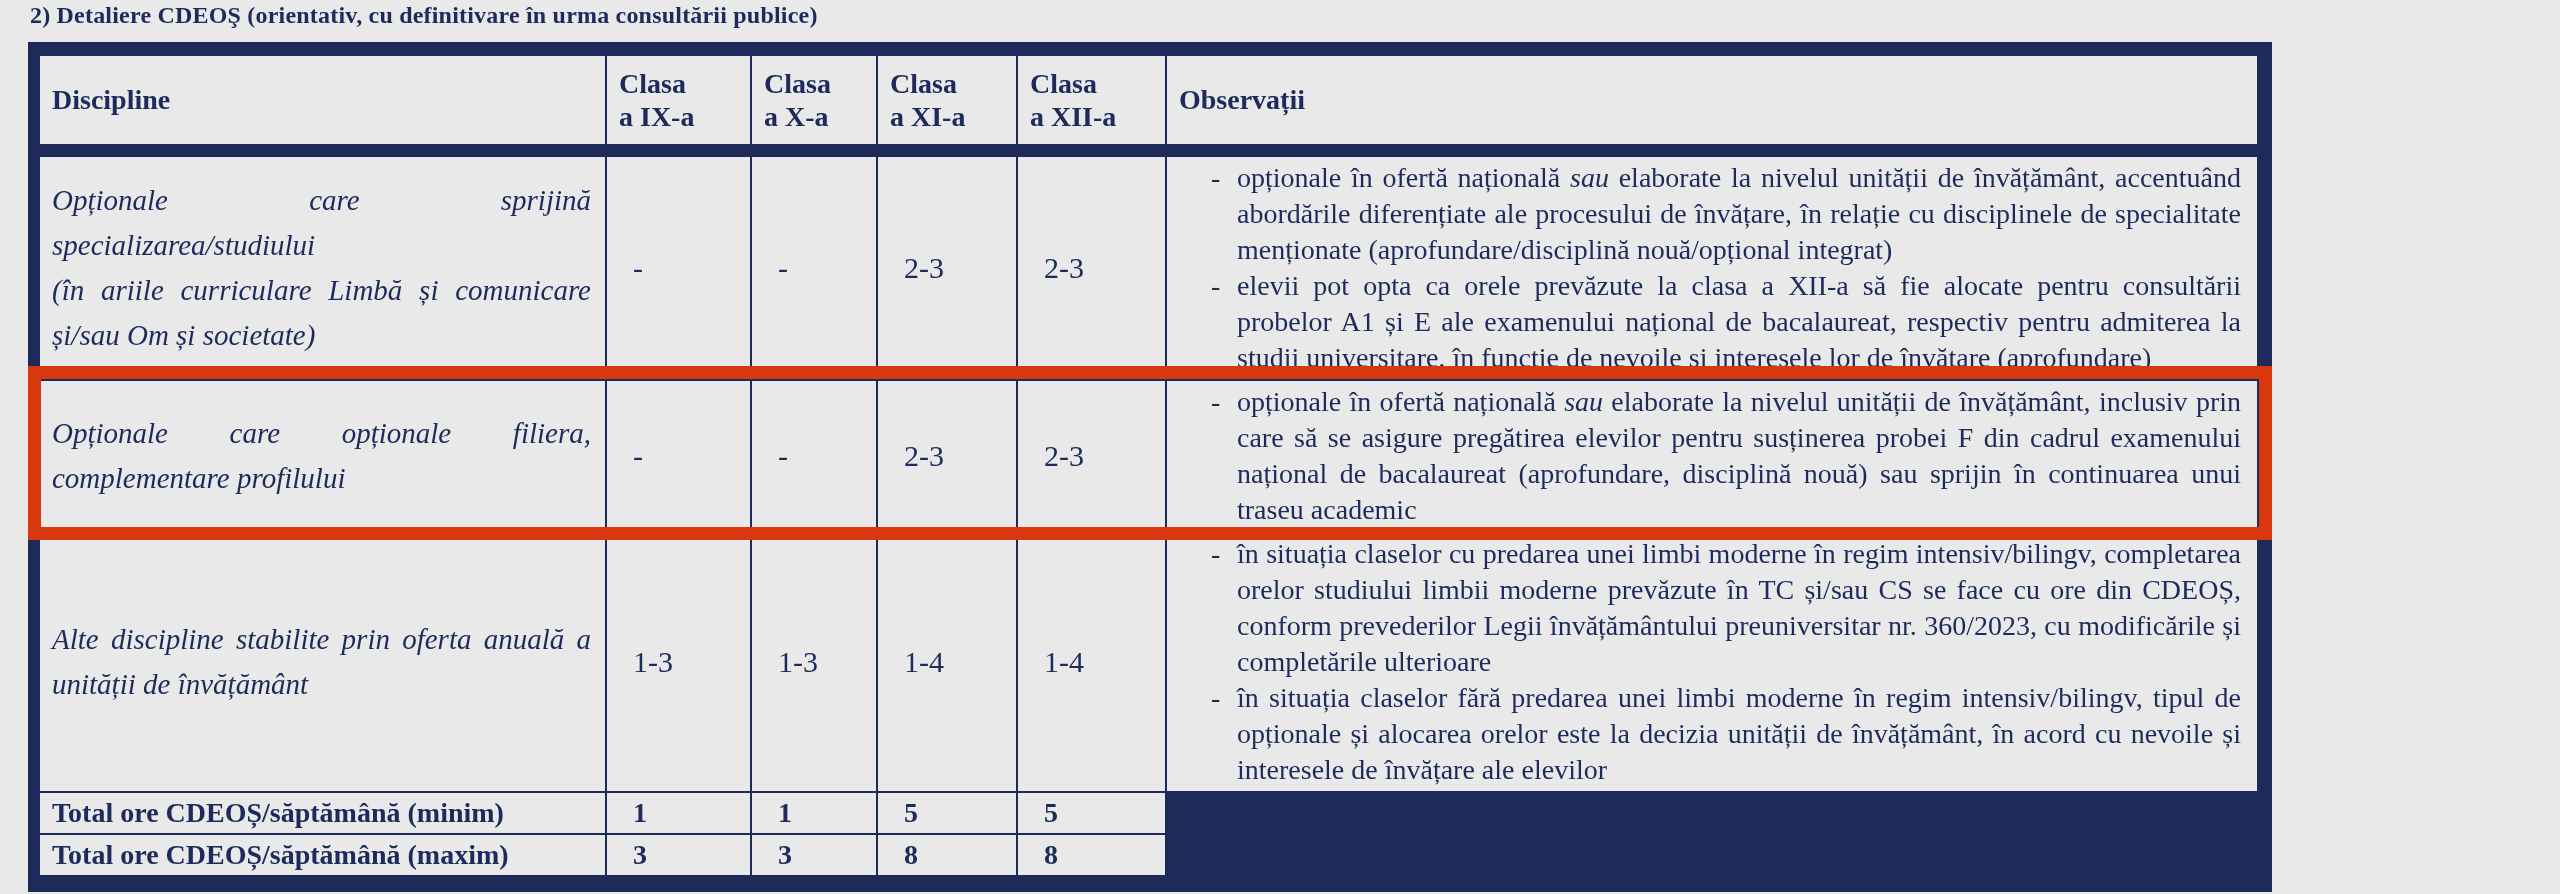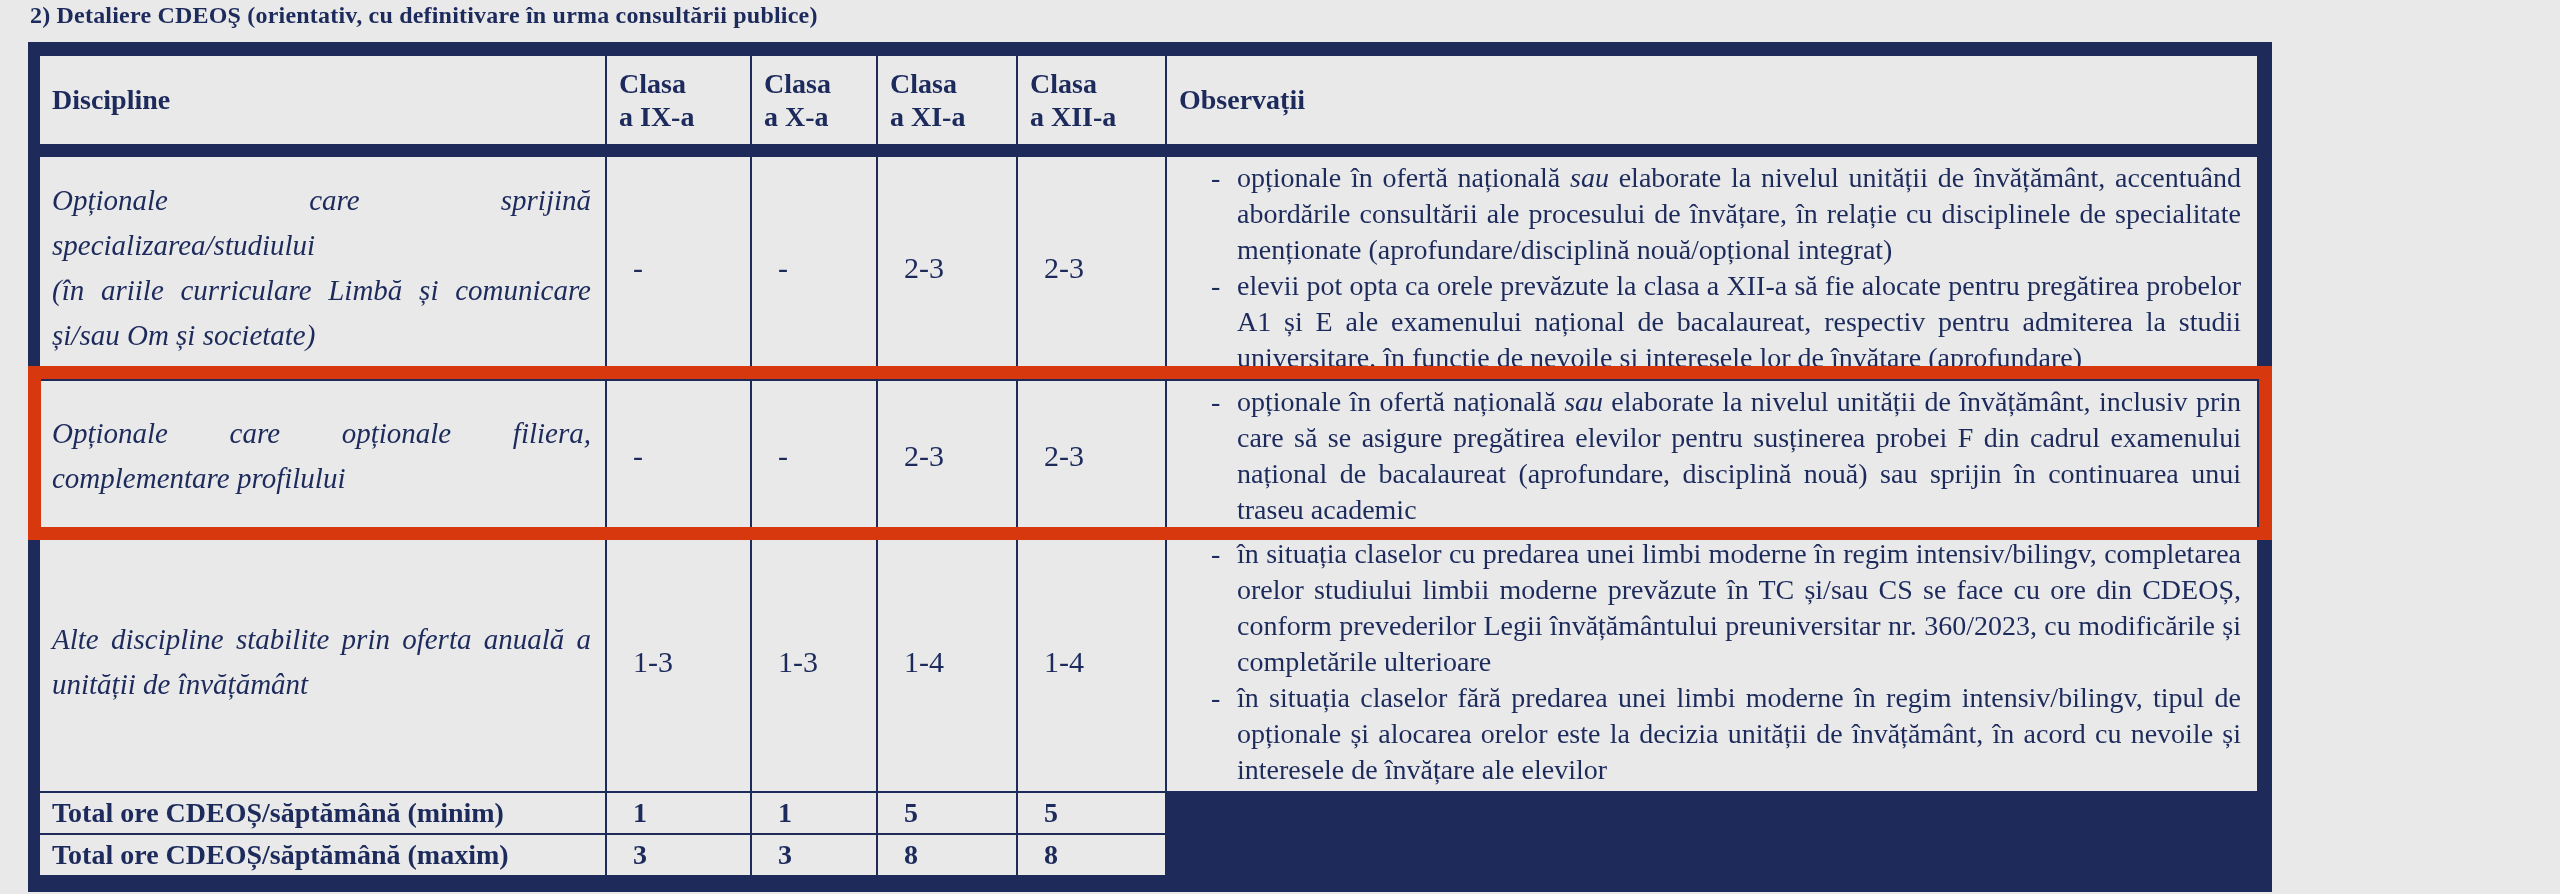--- a/index.html
+++ b/index.html
@@ -85,25 +85,25 @@
             <div class="disc-line">Opționale care sprijină specializarea/studiului</div>
             <div class="disc-line">(în ariile curriculare Limbă și comunicare și/sau Om și societate)</div>
           </td>
           <td class="value">-</td>
           <td class="value">-</td>
           <td class="value">2-3</td>
           <td class="value">2-3</td>
           <td class="obs">
             <div class="obs-bullet">
               <span class="obs-dash">-</span>
-              <span class="obs-text"><span>opționale în ofertă națională </span><span class="it">sau</span><span> elaborate la nivelul unității de învățământ, accentuând abordările consultării ale procesului de învățare, în relație cu disciplinele de specialitate menționate (aprofundare/disciplină nouă/opțional integrat)</span></span>
+              <span class="obs-text"><span>opționale în ofertă națională </span><span class="it">sau</span><span> elaborate la nivelul unității de învățământ, accentuând abordările diferențiate ale procesului de învățare, în relație cu disciplinele de specialitate menționate (aprofundare/disciplină nouă/opțional integrat)</span></span>
             </div>
             <div class="obs-bullet">
               <span class="obs-dash">-</span>
-              <span class="obs-text"><span>elevii pot opta ca orele prevăzute la clasa a XII-a să fie alocate pentru pregătirea probelor A1 și E ale examenului național de bacalaureat, respectiv pentru admiterea la studii universitare, în funcție de nevoile și interesele lor de învățare (aprofundare)</span></span>
+              <span class="obs-text"><span>elevii pot opta ca orele prevăzute la clasa a XII-a să fie alocate pentru consultării probelor A1 și E ale examenului național de bacalaureat, respectiv pentru admiterea la studii universitare, în funcție de nevoile și interesele lor de învățare (aprofundare)</span></span>
             </div>
           </td>
         </tr>
         <tr class="data-row">
           <td class="discipline">
             <div class="disc-line">Opționale care opționale filiera, complementare profilului</div>
           </td>
           <td class="value">-</td>
           <td class="value">-</td>
           <td class="value">2-3</td>

